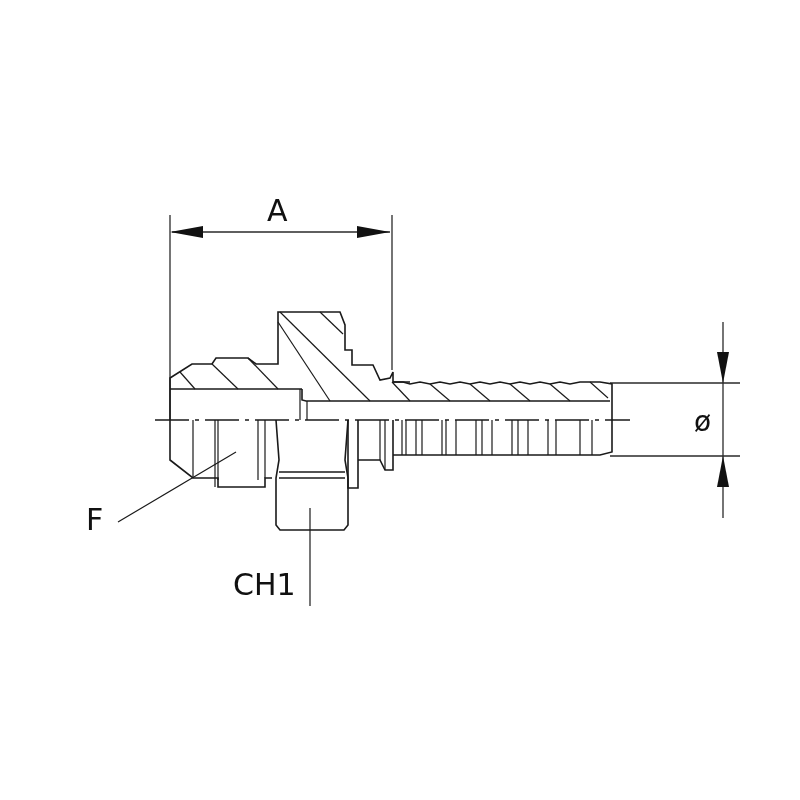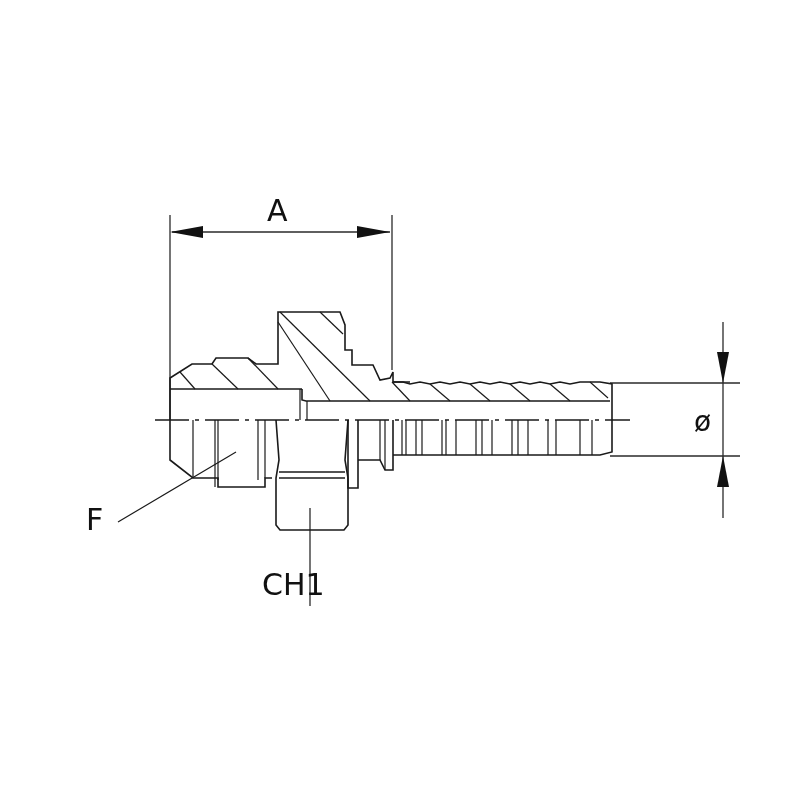--- a/index.html
+++ b/index.html
@@ -99,14 +99,14 @@
       <line class="thin" x1="592" y1="420" x2="592" y2="455"></line>
     </g>
 
     <line class="thin" x1="118" y1="522" x2="236" y2="452"></line>
     <line class="thin" x1="310" y1="508" x2="310" y2="606"></line>
   </svg>
 
   <span class="label" style="left:267px; top:196px;">A</span>
   <span class="label" style="left:694px; top:408px; font-size:28px;">ø</span>
   <span class="label" style="left:86px; top:505px;">F</span>
-  <span class="label" style="left:233px; top:570px;margin-left:29px;">CH1</span>
+  <span class="label" style="left:233px; top:570px;">CH1</span>
 </div>
 
 </body></html>

